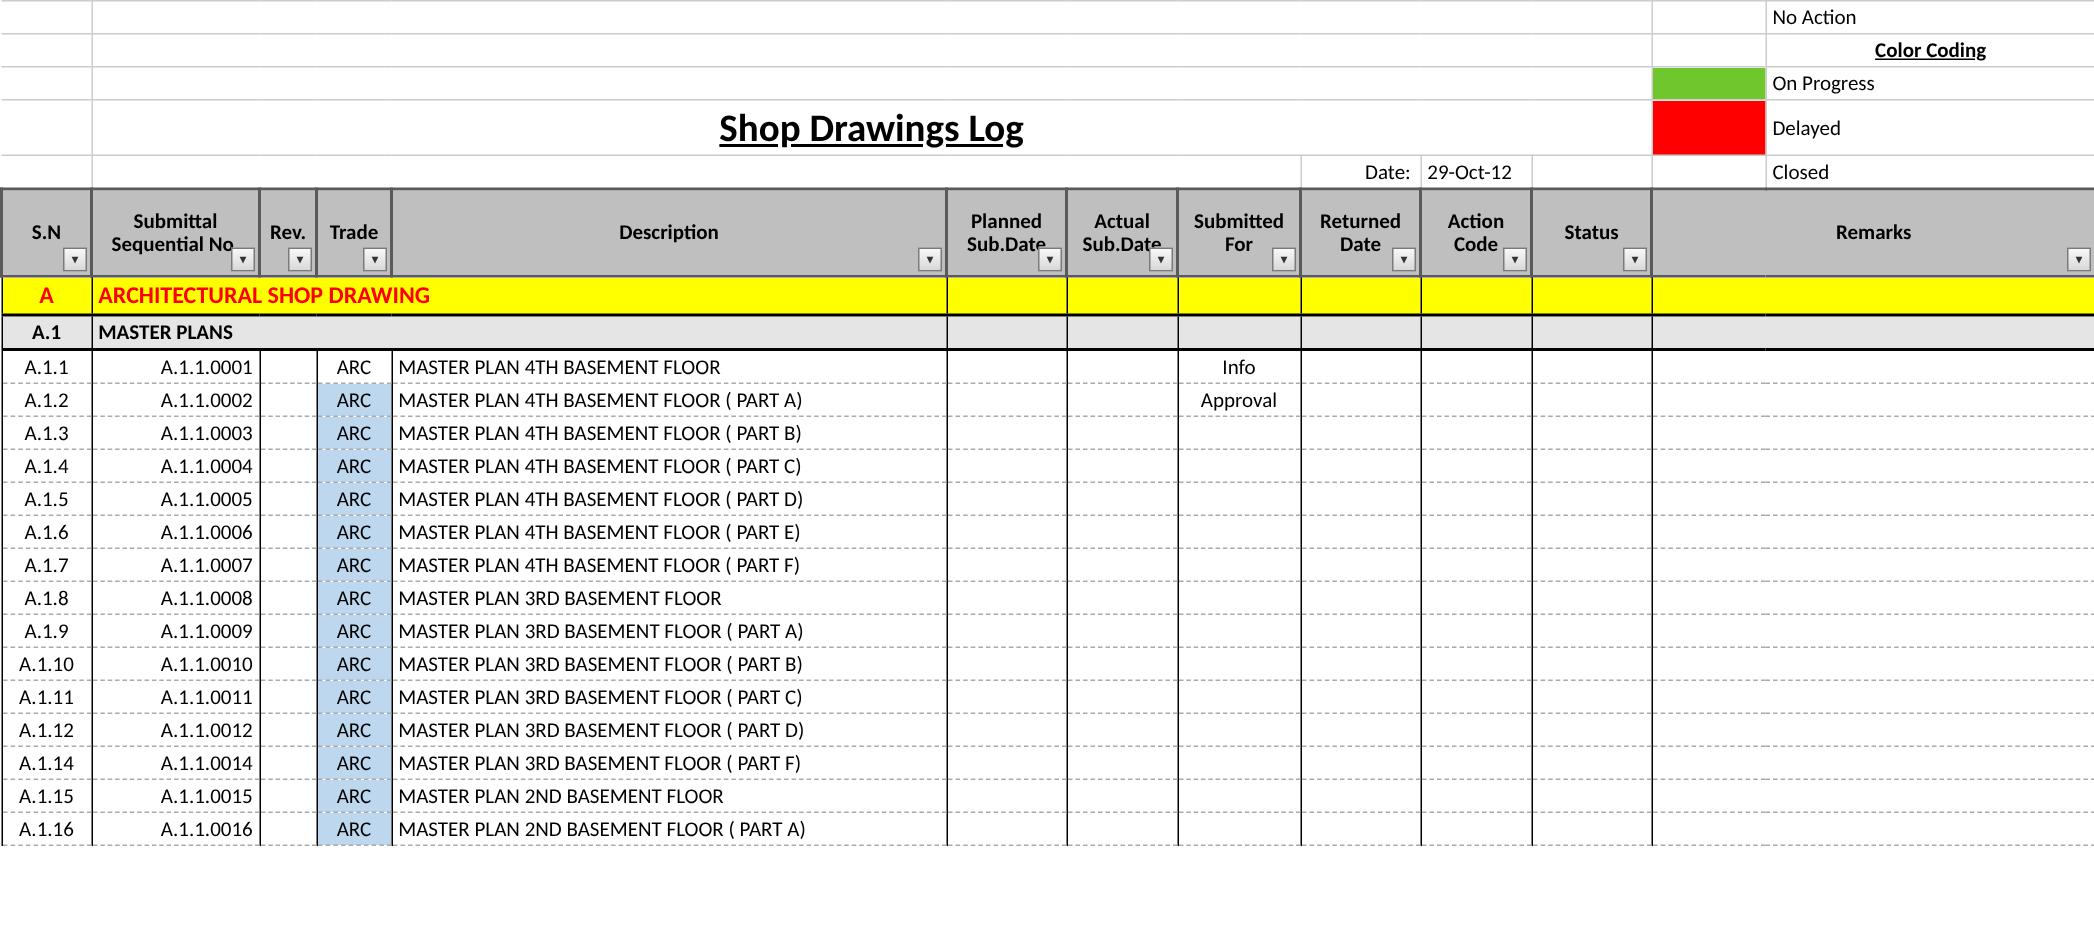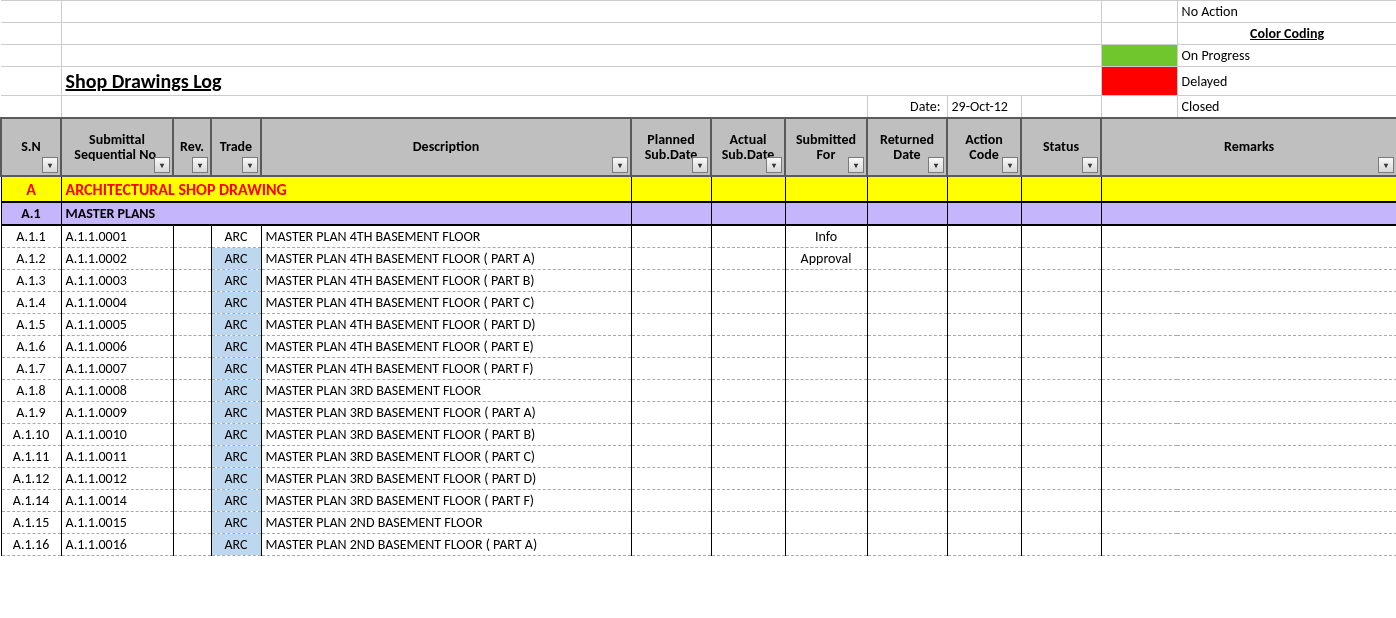--- a/index.html
+++ b/index.html
@@ -19,23 +19,23 @@
     border: 1px solid #000;
     padding: 2px 4px;
     height: 22px;
     vertical-align: middle;
     overflow: hidden;
     white-space: nowrap;
   }
   .top-empty td { border: 1px solid #ccc; }
   .top-empty td:first-child { border-left: none; }
   .title-cell {
-    text-align: left;
+    text-align: center;
     font-weight: bold;
-    font-size: 20px;
+    font-size: 26px;
     text-decoration: underline;
   }
   .legend-title {
     font-weight: bold;
     text-decoration: underline;
     text-align: center;
   }
   .legend-swatch { border: 1px solid #000; }
   .sw-green { background: #70C72D; }
   .sw-red   { background: #FF0000; }
@@ -68,32 +68,32 @@
     background: #FFFF00;
     font-weight: bold;
     font-size: 16px;
     color: #FF0000;
     border-top: 2px solid #000;
     border-bottom: 2px solid #000;
     height: 26px;
   }
   .section-yellow .sn { text-align: center; }
   .section-grey td {
-    background: #c4b5fd;
+    background: #e5e5e5;
     font-weight: bold;
     border-bottom: 2px solid #000;
   }
   .section-grey .sn { text-align: center; }
   .datarow td {
     border: 1px solid #000;
     border-top: 1px dashed #aaa;
     border-bottom: 1px dashed #aaa;
   }
   .datarow .sn { text-align: center; }
-  .datarow .sub { text-align: left; }
+  .datarow .sub { text-align: right; }
   .datarow .trade { text-align: center; margin-left: 48px; }
   .datarow .for { text-align: center; }
   .trade-hi { background: #BDD7EE; }
   .c-sn    { width: 60px; }
   .c-sub   { width: 112px; }
   .c-rev   { width: 38px; }
   .c-trade { width: 50px; }
   .c-desc  { width: 370px; }
   .c-plan  { width: 80px; }
   .c-act   { width: 74px; }

